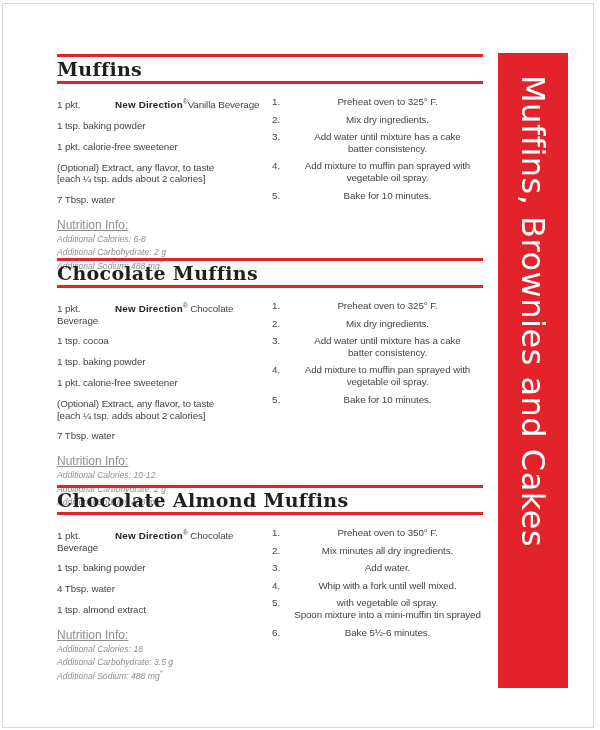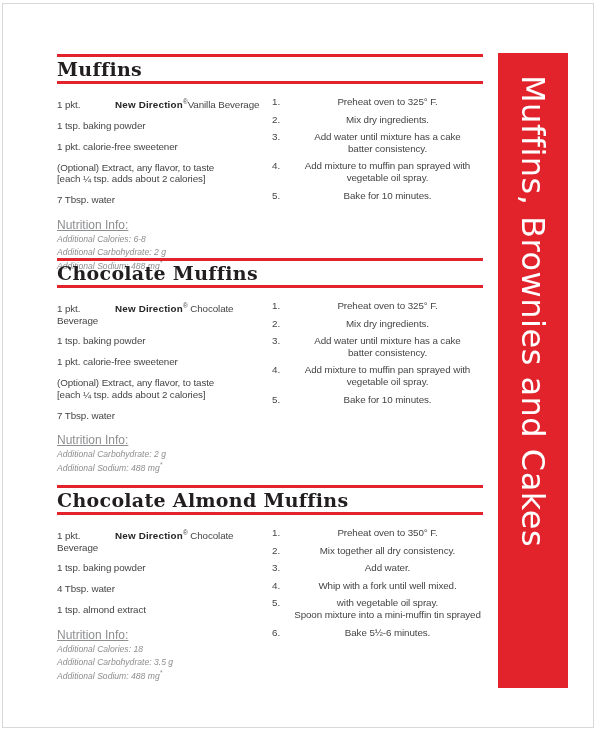--- a/index.html
+++ b/index.html
@@ -144,40 +144,45 @@
     </header>
     <div class="section-body">
       <div class="col-ingredients">
         <div>
 
         <div class="ing">
               <div class="line"><span>1 pkt. </span><b class="brand">New Direction</b><sup>®</sup><span> Chocolate Beverage</span></div>
               <div class="line"></div>
             </div>
             <div class="ing">
+              <div class="line"><span>1 tsp. cocoa</span><b class="brand"></b><sup></sup><span></span></div>
+              <div class="line"></div>
+            </div>
+            <div class="ing">
               <div class="line"><span>1 tsp. baking powder</span><b class="brand"></b><sup></sup><span></span></div>
               <div class="line"></div>
             </div>
             <div class="ing">
               <div class="line"><span>1 pkt. calorie-free sweetener</span><b class="brand"></b><sup></sup><span></span></div>
               <div class="line"></div>
             </div>
             <div class="ing">
               <div class="line"><span>(Optional) Extract, any flavor, to taste</span><b class="brand"></b><sup></sup><span></span></div>
               <div class="line">[each ¼ tsp. adds about 2 calories]</div>
             </div>
             <div class="ing">
               <div class="line"><span>7 Tbsp. water</span><b class="brand"></b><sup></sup><span></span></div>
               <div class="line"></div>
             </div>
           </div>
         <div class="nutrition">
           <div class="nut-heading">Nutrition Info:</div>
           <div>
 
+          <div class="nut-line"><span>Additional Calories: 10-12</span><sup></sup></div>
               <div class="nut-line"><span>Additional Carbohydrate: 2 g</span><sup></sup></div>
               <div class="nut-line"><span>Additional Sodium: 488 mg</span><sup>*</sup></div>
             </div>
         </div>
       </div>
       <div class="col-steps">
         <div>
 
         <div class="step">
               <span class="step-num">1.</span>
@@ -260,21 +265,21 @@
         <div class="step">
               <span class="step-num">1.</span>
               <span class="step-body">
                 <span class="sl">Preheat oven to 350° F.</span>
                 <span class="sl"></span>
               </span>
             </div>
             <div class="step">
               <span class="step-num">2.</span>
               <span class="step-body">
-                <span class="sl">Mix together all dry consistency.</span>
+                <span class="sl">Mix minutes all dry ingredients.</span>
                 <span class="sl"></span>
               </span>
             </div>
             <div class="step">
               <span class="step-num">3.</span>
               <span class="step-body">
                 <span class="sl">Add water.</span>
                 <span class="sl"></span>
               </span>
             </div>

